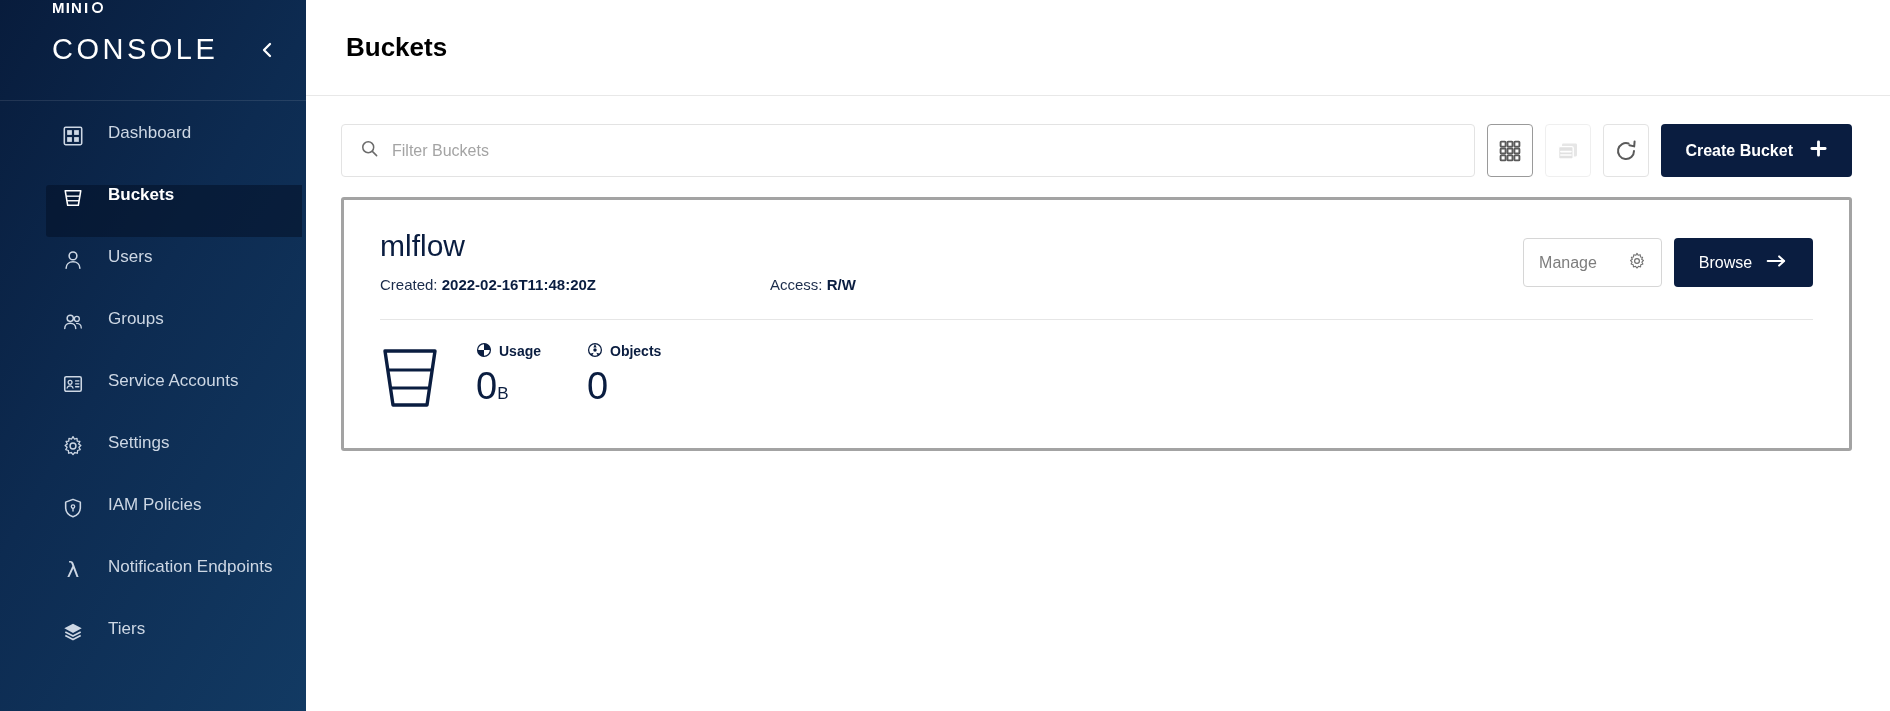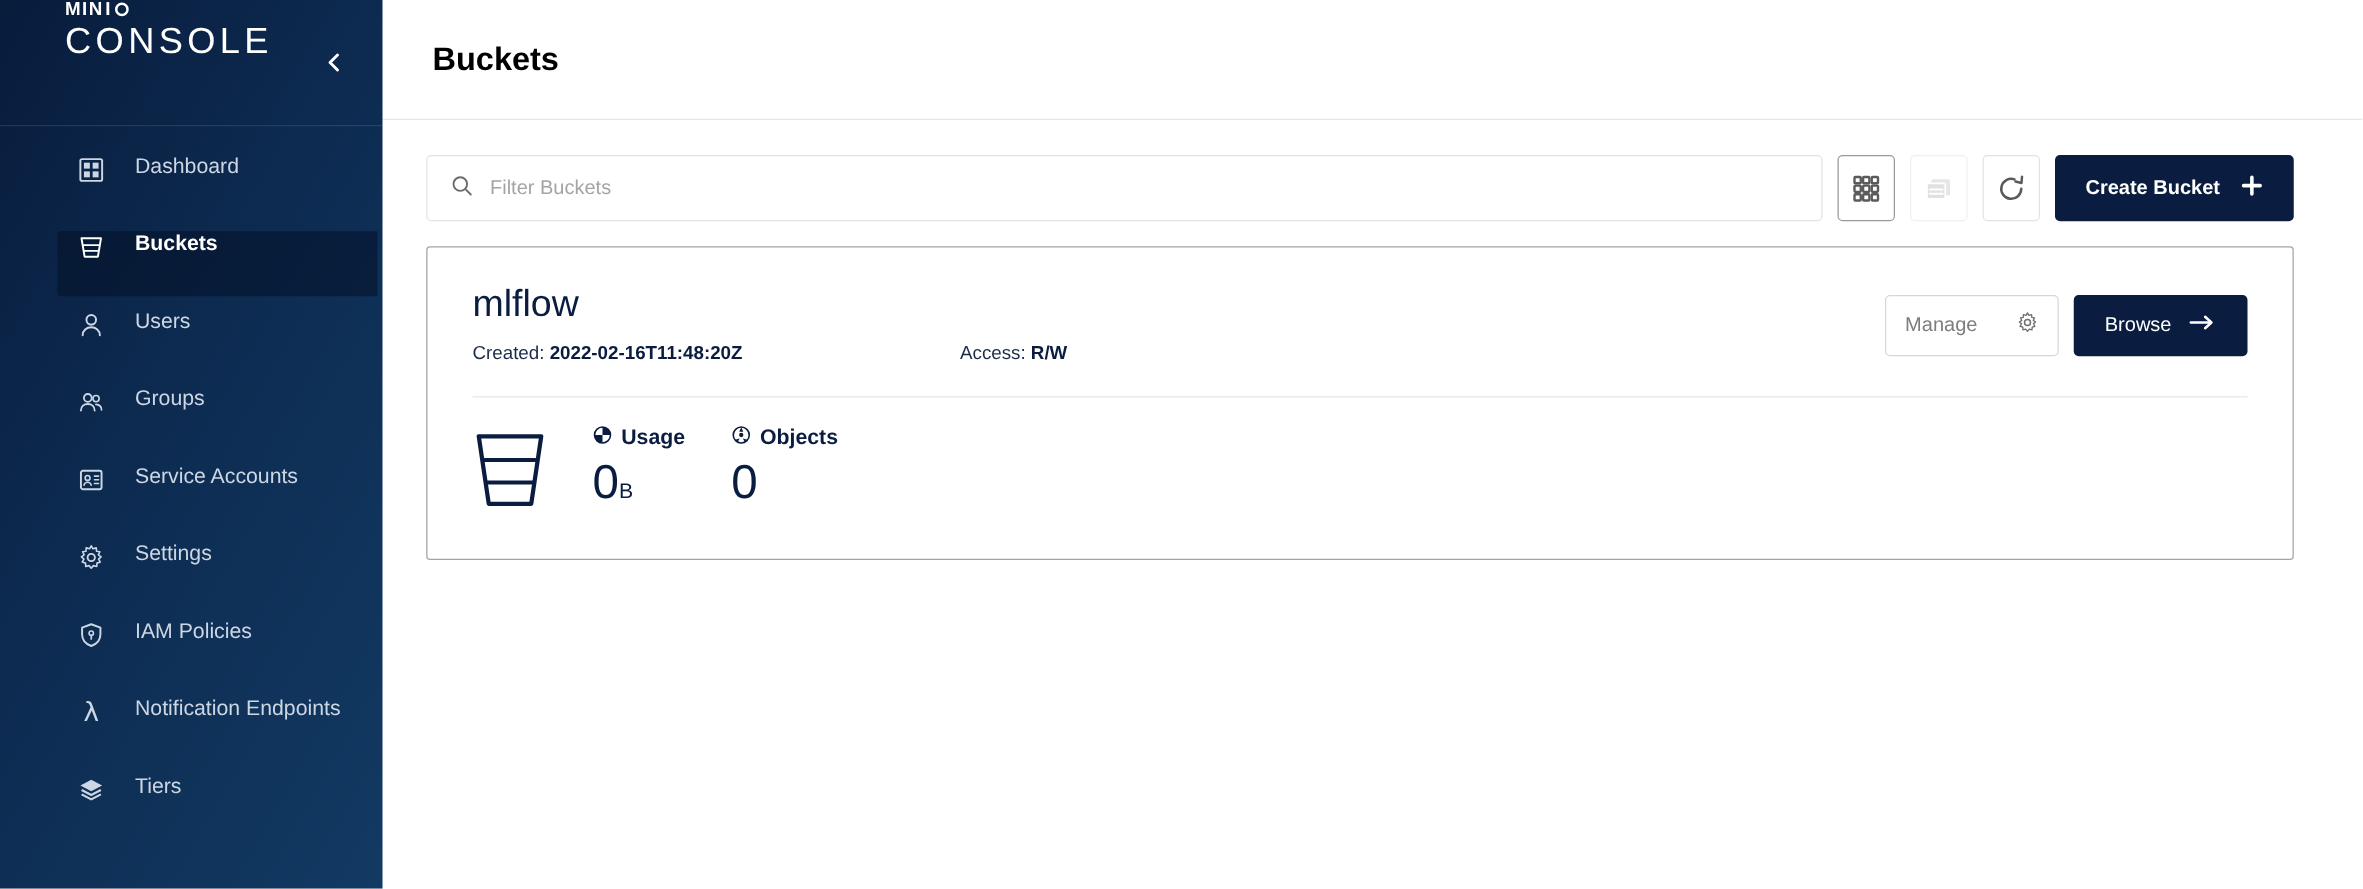--- a/index.html
+++ b/index.html
@@ -30,21 +30,21 @@
     letter-spacing: 1.2px;
     display: flex; align-items: center; gap: 1px;
   }
   .logo-o {
     display: inline-block; width: 11px; height: 11px;
     border: 2px solid #fff; border-radius: 50%;
     margin-left: 2px;
   }
   .logo-bottom {
     font-size: 29px; font-weight: 400; color: #fff;
-    letter-spacing: 3.5px; margin-top: 4px;
+    letter-spacing: 3.5px; margin-top: 20px;
   }
   .collapse-btn {
     position: absolute; right: 26px; top: 50%; transform: translateY(-50%);
     width: 26px; height: 26px; cursor: pointer;
     display: flex; align-items: center; justify-content: center;
   }
   .collapse-btn svg { display: block; }
 
   .sidebar-divider {
     height: 1px; background: rgba(255,255,255,0.10); margin: 0;
@@ -74,21 +74,21 @@
   .main { flex: 1 1 auto; height: 711px; background: #fff; display: flex; flex-direction: column; min-width: 0; }
   .page-header {
     height: 96px; flex: 0 0 96px;
     display: flex; align-items: center;
     padding-left: 40px;
     border-bottom: 1px solid #e8e8e8;
     background: #fff;
   }
   .page-title { font-size: 26px; font-weight: 700; color: #000; }
 
-  .content { flex: 1 1 auto; padding: 28px 55px 0 35px; background: #fff; }
+  .content { flex: 1 1 auto; padding: 28px 38px 0 35px; background: #fff; }
 
   
   .toolbar { display: flex; align-items: stretch; gap: 0; height: 53px; }
   .search-wrap {
     flex: 1 1 auto; min-width: 0;
     border: 1px solid #e3e3e3; border-radius: 4px;
     background: #fff;
     display: flex; align-items: center;
     padding: 0 14px 0 18px;
     margin-right: 12px;
@@ -120,21 +120,21 @@
     border: 0; border-radius: 4px; cursor: pointer;
     font-family: Liberation Sans, sans-serif;
     font-size: 16px; font-weight: 700;
     display: flex; align-items: center; justify-content: center;
     gap: 16px; padding: 0 24px; min-width: 185px;
   }
 
   
   .bucket-card {
     margin-top: 20px;
-    border: 1px solid #a3a3a3; border-radius: 3px;
+    border: 3px solid #a3a3a3; border-radius: 3px;
     background: #fff;
     padding: 30px 36px 34px 36px;
   }
   .card-top { display: flex; align-items: flex-start; }
   .card-info { flex: 1 1 auto; min-width: 0; }
   .bucket-name {
     font-size: 30px; font-weight: 400; color: #0a1d40;
     line-height: 1.05; margin-bottom: 14px;
   }
   .meta-row { display: flex; align-items: center; font-size: 15px; color: #0a1d40; }
@@ -160,21 +160,21 @@
   }
 
   .card-divider { height: 1px; background: #e6e6e6; margin: 26px 0 0 0; }
 
   .stats { display: flex; align-items: flex-start; padding-top: 22px; }
   .bucket-glyph { flex: 0 0 auto; margin-right: 36px; padding-top: 4px; }
   .stat-group { display: flex; gap: 0; }
   .stat { min-width: 111px; }
   .stat-head {
     display: flex; align-items: center; gap: 7px;
-    font-size: 17px; font-weight: 700; color: #0a1d40;
+    font-size: 14px; font-weight: 700; color: #0a1d40;
   }
   .stat-value {
     margin-top: 6px;
     font-size: 38px; font-weight: 400; color: #0a1d40;
     line-height: 1;
   }
   .stat-unit { font-size: 17px; font-weight: 400; }
 </style>
 </head>
 <body>

